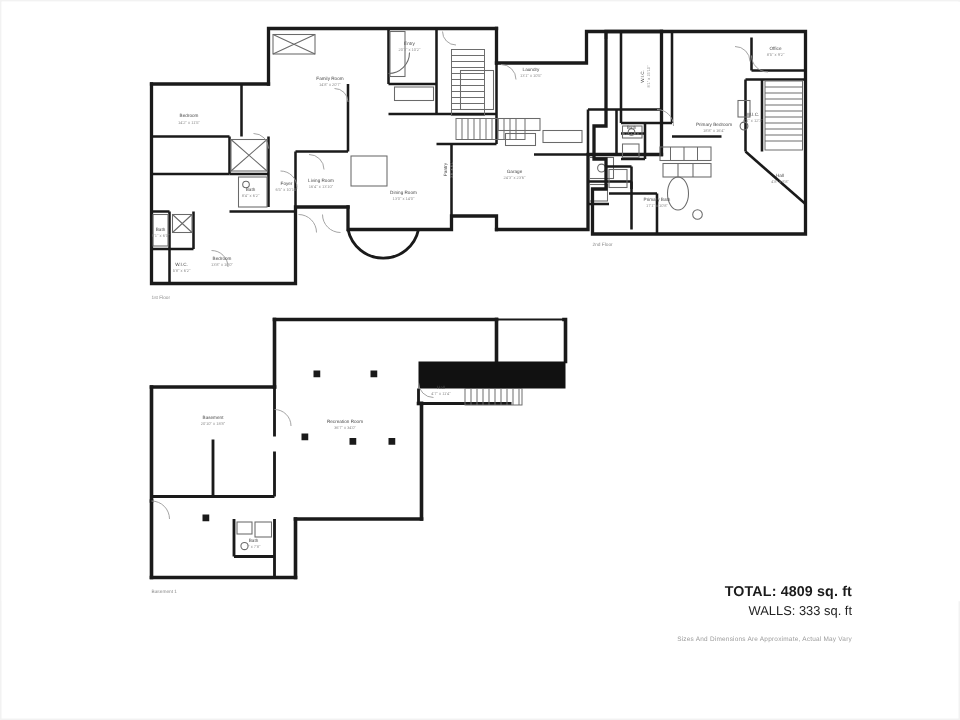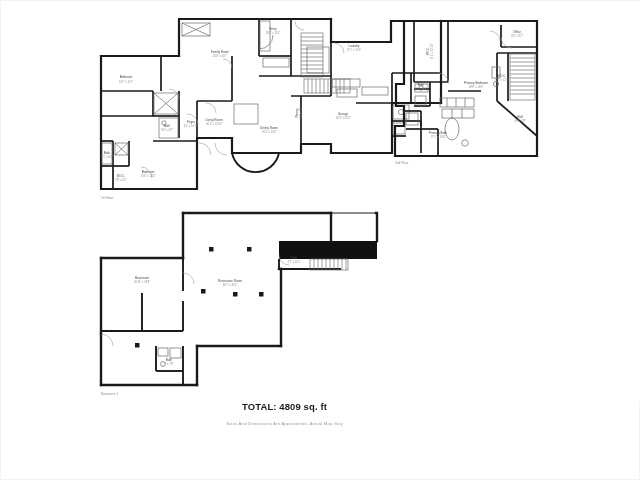--- a/index.html
+++ b/index.html
@@ -57,23 +57,23 @@
   .room-dim-v {
     font-size: 2.7px;
     fill: #8d8d8d;
     text-anchor: middle;
     font-family: "Liberation Sans", sans-serif;
   }
 
   #summary {
     position: absolute;
     left: 0;
-    top: 400px;
+    top: 388px;
     width: 567px;
-    text-align: center;
+    text-align: right;
   }
   #total-line {
     font-size: 9.5px;
     font-weight: bold;
     color: #1b1b1b;
     margin: 0 0 2px 0;
     letter-spacing: 0.1px;
   }
   .sum-line {
     font-size: 8.6px;
@@ -402,16 +402,17 @@
         </g>
 
         <text class="floor-tag" x="100" y="394">Basement 1</text>
       </g>
 
     </svg>
   </div>
 
   <div id="summary">
     <div id="total-line">TOTAL: 4809 sq. ft</div>
+    <div class="sum-line">WALLS: 333 sq. ft</div>
     <div id="disclaimer">Sizes And Dimensions Are Approximate, Actual May Vary</div>
   </div>
 
 </div>
 
 </body></html>

